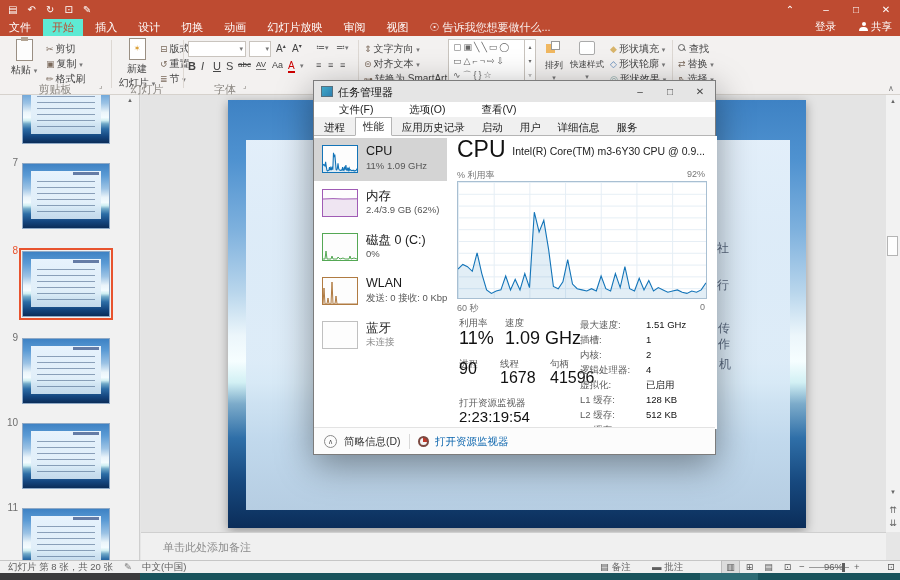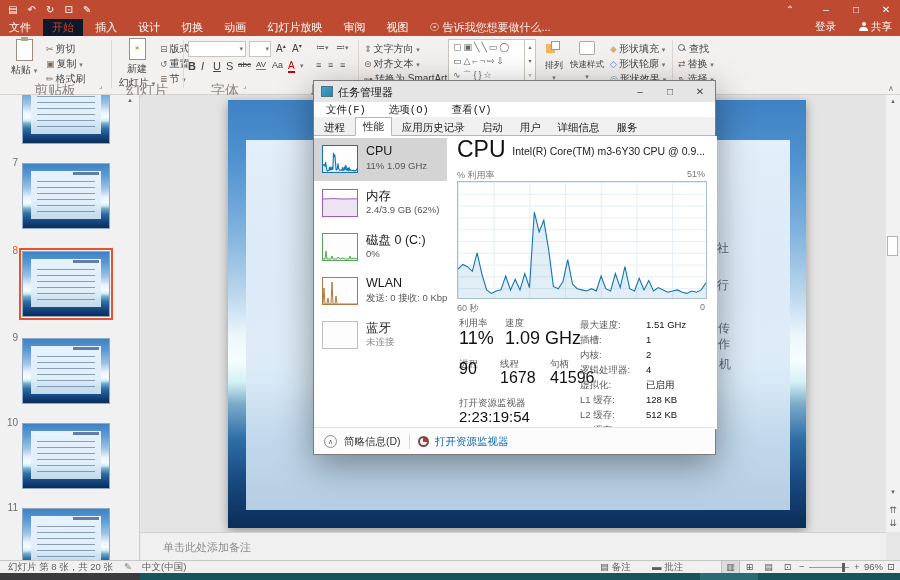--- a/index.html
+++ b/index.html
@@ -6,24 +6,24 @@
   html,body { background:#888; }
   #root { position:relative; width:900px; height:580px; background:#e6e6e6; overflow:hidden; font-size:11px; color:#333; }
   .abs { position:absolute; }
 
   
   .titlebar { left:0; top:0; width:900px; height:19px; background:#be4b31; color:#fff; }
   .tabrow   { left:0; top:19px; width:900px; height:17px; background:#be4b31; color:#fff; }
   .qat span { display:inline-block; font-size:10px; margin-right:7px; color:#fff; cursor:default; }
   .wctl { display:inline-block; width:28px; height:19px; line-height:19px; text-align:center; font-size:10px; color:#fff; }
   .ptab { display:inline-block; height:17px; line-height:17px; padding:0 9px; font-size:11px; color:#fff; }
-  .ptab.active { background:#0f172a; color:#be4b31; }
+  .ptab.active { background:#5eead4; color:#be4b31; }
   .ribbon { left:0; top:36px; width:900px; height:59px; background:#f3f1f0; border-bottom:1px solid #d6d2cd; }
   .rdiv { position:absolute; top:4px; width:1px; height:48px; background:#ddd8d3; }
-  .rlabel { position:absolute; top:46px; font-size:14px; color:#8a8680; text-align:center; }
+  .rlabel { position:absolute; top:46px; font-size:11px; color:#8a8680; text-align:center; }
   .rsmall { position:absolute; font-size:10px; color:#444; white-space:nowrap; }
   .rsmall .ic { color:#7b6a5c; margin-right:2px; font-size:9px; }
   .dd { font-size:7px; color:#777; }
   .bigbtn { position:absolute; text-align:center; font-size:10px; color:#444; }
   .boxinput { position:absolute; background:#fff; border:1px solid #c9c4be; height:16px; font-size:9px; color:#888; }
   .fmt { position:absolute; font-size:11px; color:#444; }
   .gal { position:absolute; background:#fff; border:1px solid #c9c4be; }
   .gal .row { height:14px; line-height:14px; font-size:9px; color:#666; padding-left:4px; letter-spacing:2px; white-space:nowrap; overflow:hidden; }
   .galarr { position:absolute; right:0; top:0; width:11px; height:100%; border-left:1px solid #c9c4be; font-size:6px; color:#666; text-align:center; line-height:14px; }
   .clip-ic { width:17px; height:22px; background:#fdfdfd; border:1px solid #9a8f83; margin:0 auto 2px; position:relative; }
@@ -69,21 +69,21 @@
   .viewbtn.pressed { background:#dcdcdc; outline:1px solid #bdbdbd; }
   .bstrip { left:0; top:573px; width:900px; height:7px; background:#19535c; }
 
   
   .tm { left:313px; top:80px; width:403px; height:375px; background:#fff; border:1px solid #7c7c7c; box-shadow:0 10px 34px rgba(0,0,0,.4); }
   .tm-title { position:absolute; left:0; top:0; right:0; height:21px; background:#e5e5e5; }
   .tm-title .txt { position:absolute; left:24px; top:4px; font-size:11px; color:#111; }
   .tm-appic { position:absolute; left:7px; top:5px; width:12px; height:11px; background:linear-gradient(135deg,#3fa9c9,#2c7fb0); border:1px solid #56707e; }
   .tm-ctl { position:absolute; top:0; width:30px; height:21px; text-align:center; line-height:21px; font-size:10px; color:#444; }
   .tm-menu { position:absolute; left:0; top:21px; right:0; height:15px; background:#fff; font-size:10.5px; color:#222; }
-  .tm-menu span { display:inline-block; padding:1px 8px 0 12px;font-family:Liberation Mono, monospace; }
+  .tm-menu span { display:inline-block; padding:1px 8px 0 25px; }
   .tm-tabs { position:absolute; left:0; top:36px; right:0; height:19px; background:#f0f0f0; border-bottom:1px solid #b5b5b5; font-size:10.5px; color:#222; padding-left:3px; }
   .tm-tab { display:inline-block; height:18px; line-height:18px; padding:0 7px; position:relative; top:1px; }
   .tm-tab.active { background:#fff; border:1px solid #b5b5b5; border-bottom:1px solid #fff; top:0; height:19px; line-height:17px; }
   .tm-side { position:absolute; left:0; top:55px; width:133px; height:293px; background:#fff; overflow:hidden; }
   .tm-item { position:absolute; left:0; width:133px; height:43px; }
   .tm-item.sel { background:#d4d4d4; }
   .tm-item .mini { position:absolute; left:8px; top:7px; width:36px; height:28px; background:#fdfdfd; border:1px solid var(--c,#bbb); }
   .tm-item .nm { position:absolute; left:52px; top:6px; font-size:12.5px; color:#1a1a1a; }
   .tm-item .dt { position:absolute; left:52px; top:22px; font-size:9.5px; color:#555; white-space:nowrap; }
   .tm-main { position:absolute; left:133px; top:55px; width:270px; height:293px; background:#fff; }
@@ -304,21 +304,21 @@
     <span class="sb" style="left:600px"><span>▤</span> <span>备注</span></span>
     <span class="sb" style="left:652px"><span>▬</span> <span>批注</span></span>
     <span class="viewbtn pressed" style="left:722px">▥</span>
     <span class="viewbtn" style="left:741px">⊞</span>
     <span class="viewbtn" style="left:760px">▤</span>
     <span class="viewbtn" style="left:779px">⊡</span>
     <span class="sb" style="left:799px">−</span>
     <span class="sb" style="left:809px;top:6px;width:40px;height:1px;background:#9a9a9a"></span>
     <span class="sb" style="left:842px;top:2px;width:3px;height:9px;background:#5f5f5f"></span>
     <span class="sb" style="left:854px">+</span>
-    <span class="sb" style="left:864px">96%</span>
+    <span class="sb" style="left:824px">96%</span>
     <span class="sb" style="left:887px;color:#555">⊡</span>
   </div>
   <div class="abs bstrip">
     <div class="abs" style="left:0;top:0;width:140px;height:7px;background:#3b3b3d"></div>
     <div class="abs" style="left:700px;top:0;width:58px;height:7px;background:#2d6b74"></div>
   </div>
 
   <div class="abs tm">
     <div class="tm-title">
       <span class="tm-appic"></span>
@@ -377,21 +377,21 @@
         <svg class="mini" viewBox="0 0 34 26" preserveAspectRatio="none"></svg>
         <span class="nm">蓝牙</span>
         <span class="dt" style="color:#8a8a8a">未连接</span>
       </div>
     </div>
 
     <div class="tm-main">
       <span class="cpu-big">CPU</span>
       <span class="cpu-sub">Intel(R) Core(TM) m3-6Y30 CPU @ 0.9...</span>
       <span class="axlbl" style="left:10px;top:33px">% 利用率</span>
-      <span class="axlbl" style="right:12px;top:33px">51%</span>
+      <span class="axlbl" style="right:12px;top:33px">92%</span>
       <div class="chartbox" style="--c: #1374b8;">
         <svg id="cpu-chart" width="248" height="116" viewBox="0 0 248 116" preserveAspectRatio="none" style="display:block">
             <polygon points="0,116 0.0,87.0 4.8,82.4 9.5,84.7 14.3,89.3 19.1,70.8 23.8,91.6 28.6,107.9 33.4,111.4 38.2,109.0 42.9,107.9 47.7,94.0 52.5,107.9 57.2,97.4 62.0,107.9 66.8,91.6 71.5,105.6 76.3,30.2 81.1,49.9 85.8,38.3 90.6,67.3 95.4,104.4 100.2,106.7 104.9,99.8 109.7,77.7 114.5,102.1 119.2,106.7 124.0,107.9 128.8,109.0 133.5,106.7 138.3,109.0 143.1,94.0 147.8,106.7 152.6,109.0 157.4,91.6 162.2,105.6 166.9,84.7 171.7,106.7 176.5,109.0 181.2,96.3 186.0,107.9 190.8,98.6 195.5,109.0 200.3,105.6 205.1,107.9 209.8,110.2 214.6,109.0 219.4,107.9 224.2,110.2 228.9,111.4 233.7,109.0 238.5,110.2 243.2,107.9 248.0,100.9 248,116" style="fill:var(--c,#1374b8);fill-opacity:.12;stroke:none"></polygon>
             <polyline points="0.0,87.0 4.8,82.4 9.5,84.7 14.3,89.3 19.1,70.8 23.8,91.6 28.6,107.9 33.4,111.4 38.2,109.0 42.9,107.9 47.7,94.0 52.5,107.9 57.2,97.4 62.0,107.9 66.8,91.6 71.5,105.6 76.3,30.2 81.1,49.9 85.8,38.3 90.6,67.3 95.4,104.4 100.2,106.7 104.9,99.8 109.7,77.7 114.5,102.1 119.2,106.7 124.0,107.9 128.8,109.0 133.5,106.7 138.3,109.0 143.1,94.0 147.8,106.7 152.6,109.0 157.4,91.6 162.2,105.6 166.9,84.7 171.7,106.7 176.5,109.0 181.2,96.3 186.0,107.9 190.8,98.6 195.5,109.0 200.3,105.6 205.1,107.9 209.8,110.2 214.6,109.0 219.4,107.9 224.2,110.2 228.9,111.4 233.7,109.0 238.5,110.2 243.2,107.9 248.0,100.9" style="fill:none;stroke:var(--c,#1374b8);stroke-width:1.1"></polyline>
           </svg>
       </div>
       <span class="axlbl" style="left:10px;top:166px">60 秒</span>
       <span class="axlbl" style="right:12px;top:166px">0</span>
 
       <span class="statlbl" style="left:12px;top:181px">利用率</span>

